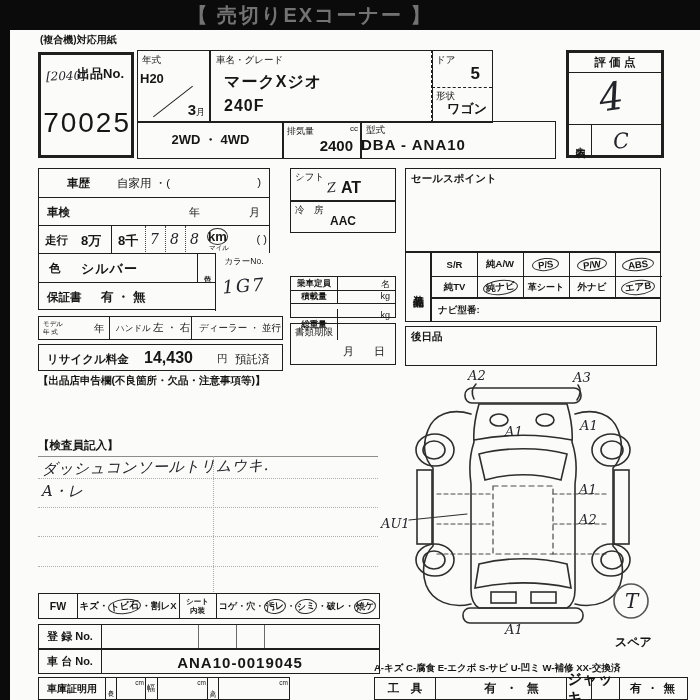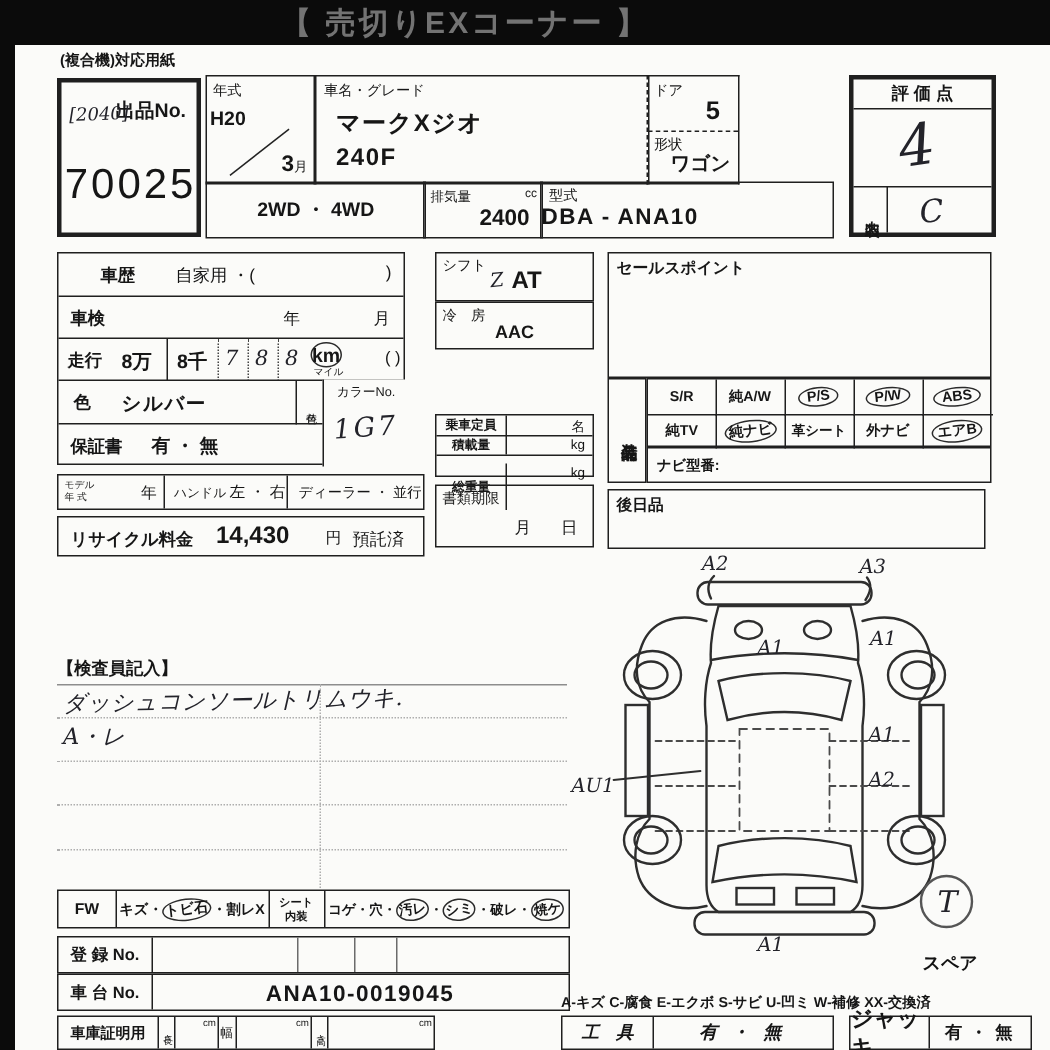--- a/index.html
+++ b/index.html
@@ -140,20 +140,21 @@
     <span class="abs" style="left:160px;top:5px;font-size:9.5px;">ディーラー ・ 並行</span>
   </div>
 
   <div class="box" style="left:38px;top:344px;width:245px;height:27px;">
     <span class="abs b" style="left:8px;top:7px;font-size:11.5px;">リサイクル料金</span>
     <span class="abs b" style="left:105px;top:4px;font-size:16px;">14,430</span>
     <span class="abs" style="left:178px;top:7px;font-size:10.5px;">円</span>
     <span class="abs" style="left:196px;top:7px;font-size:11.5px;">預託済</span>
   </div>
 
+  <div class="abs b" style="left:38px;top:374px;font-size:10.5px;">【出品店申告欄(不良箇所・欠品・注意事項等)】</div>
 
   <div class="box" style="left:290px;top:168px;width:106px;height:33px;">
     <span class="abs" style="left:4px;top:2px;font-size:9.5px;">シフト</span>
     <span class="abs hand" style="left:36px;top:11px;font-size:13px;transform:rotate(-6deg);">Z</span>
     <span class="abs b" style="left:50px;top:10px;font-size:16px;">AT</span>
   </div>
   <div class="box" style="left:290px;top:201px;width:106px;height:32px;">
     <span class="abs" style="left:4px;top:2px;font-size:9.5px;">冷　房</span>
     <span class="abs b" style="left:0;right:0;top:12px;text-align:center;font-size:12px;">AAC</span>
   </div>
@@ -321,21 +322,21 @@
         <span style="position:absolute;right:1px;top:1px;font-size:6.5px;">cm</span>
       </span>
     <span class="abs ctr vtx" style="left:168px;top:0;width:11px;height:100%;border-right:1.2px solid #1f1f1f;font-size:6.5px;letter-spacing:0;">高さ</span>
     <span class="abs" style="left:179px;top:0;right:0;height:100%;">
         <span style="position:absolute;right:1px;top:1px;font-size:6.5px;">cm</span>
       </span>
   </div>
 
   <div class="abs b" style="left:374px;top:662px;font-size:9.5px;white-space:nowrap;">A-キズ C-腐食 E-エクボ S-サビ U-凹ミ W-補修 XX-交換済</div>
 
-  <div class="box" style="left:374px;top:677px;width:182px;height:23px;font-style:italic;">
+  <div class="box" style="left:374px;top:677px;width:218px;height:23px;">
     <span class="abs ctr b" style="left:0;top:0;width:60px;height:100%;border-right:1.2px solid #1f1f1f;font-size:11.5px;">工　具</span>
     <span class="abs ctr b" style="left:60px;right:0;top:0;height:100%;font-size:12px;letter-spacing:3px;">有 ・ 無</span>
   </div>
   <div class="box" style="left:566px;top:677px;width:122px;height:23px;">
     <span class="abs ctr b" style="left:0;top:0;width:52px;height:100%;border-right:1.2px solid #1f1f1f;font-size:15px;">ジャッキ</span>
     <span class="abs ctr b" style="left:52px;right:0;top:0;height:100%;font-size:11.5px;letter-spacing:1px;">有 ・ 無</span>
   </div>
 
 </div>
 

